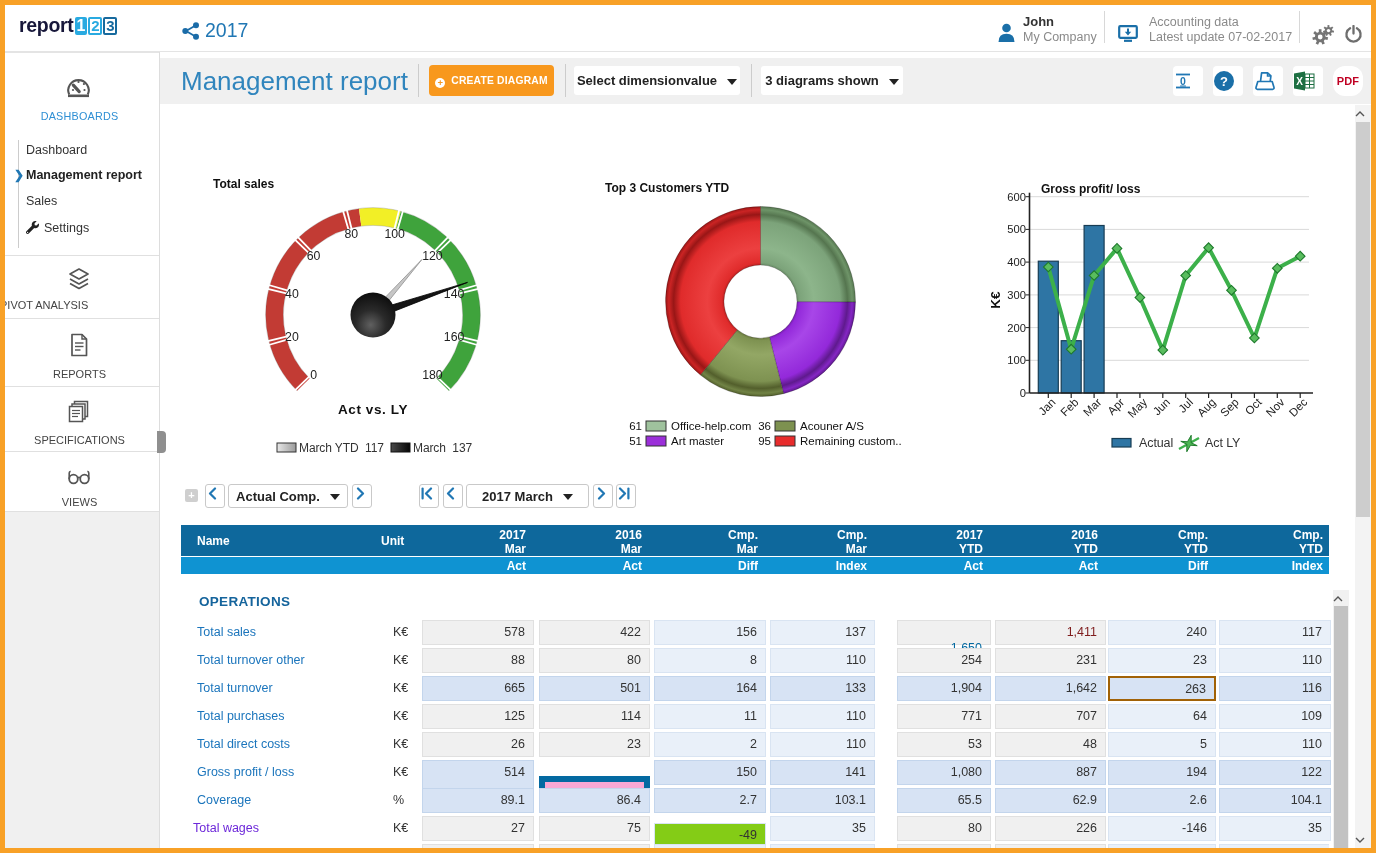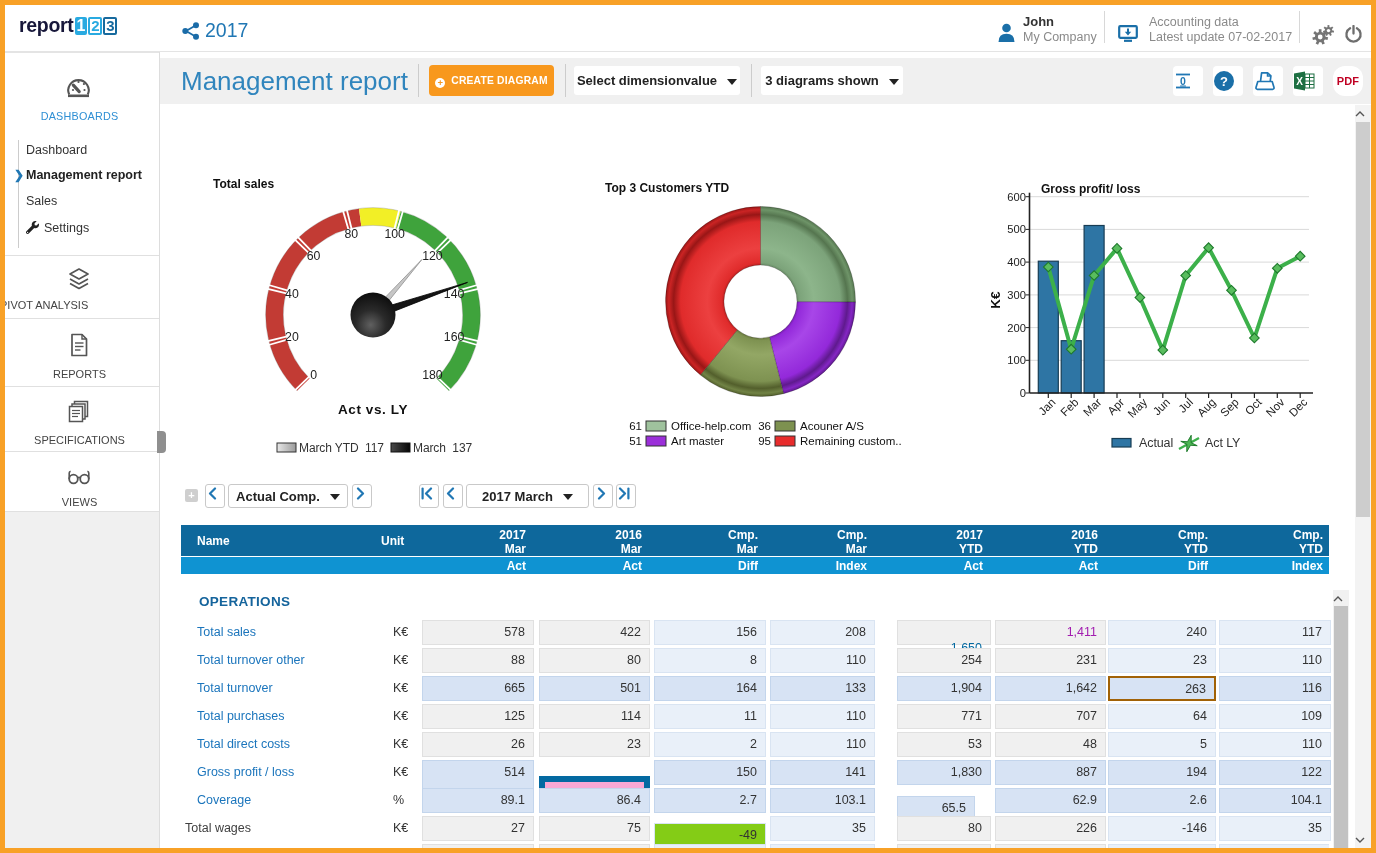--- a/index.html
+++ b/index.html
@@ -440,27 +440,27 @@
       <div style="position:absolute;left:241px;top:0;width:112px;height:25px;background:#f0f0f0;border:1px solid #e0e0e0;box-sizing:border-box">
         <div style="position:absolute;right:8px;top:4px;color:#333">578</div>
       </div>
       <div style="position:absolute;left:358px;top:0;width:111px;height:25px;background:#f0f0f0;border:1px solid #e0e0e0;box-sizing:border-box">
         <div style="position:absolute;right:8px;top:4px;color:#333">422</div>
       </div>
       <div style="position:absolute;left:473px;top:0;width:112px;height:25px;background:#e9f0f9;border:1px solid #d9e4f2;box-sizing:border-box">
         <div style="position:absolute;right:8px;top:4px;color:#333">156</div>
       </div>
       <div style="position:absolute;left:589px;top:0;width:105px;height:25px;background:#e9f0f9;border:1px solid #d9e4f2;box-sizing:border-box">
-        <div style="position:absolute;right:8px;top:4px;color:#333">208</div>
+        <div style="position:absolute;right:8px;top:4px;color:#333">137</div>
       </div>
       <div style="position:absolute;left:716px;top:0;width:94px;height:25px;background:#f0f0f0;border:1px solid #e0e0e0;box-sizing:border-box">
         <div style="position:absolute;right:8px;top:20px;color:#0369a1">1,650</div>
       </div>
       <div style="position:absolute;left:814px;top:0;width:111px;height:25px;background:#f0f0f0;border:1px solid #e0e0e0;box-sizing:border-box">
-        <div style="position:absolute;right:8px;top:4px;color:#a21caf">1,411</div>
+        <div style="position:absolute;right:8px;top:4px;color:#7f1d1d">1,411</div>
       </div>
       <div style="position:absolute;left:927px;top:0;width:108px;height:25px;background:#e9f0f9;border:1px solid #d9e4f2;box-sizing:border-box">
         <div style="position:absolute;right:8px;top:4px;color:#333">240</div>
       </div>
       <div style="position:absolute;left:1038px;top:0;width:112px;height:25px;background:#e9f0f9;border:1px solid #d9e4f2;box-sizing:border-box">
         <div style="position:absolute;right:8px;top:4px;color:#333">117</div>
       </div>
     </div>
 <div style="position:absolute;left:181px;top:648px;width:1148px;height:25px;font:12.5px 'Liberation Sans',sans-serif">
       <div style="position:absolute;left:16px;top:5px;color:#1b75bc">Total turnover other</div>
@@ -583,21 +583,21 @@
       <div style="position:absolute;left:358px;top:16px;width:111px;height:25px;background:#f9a8d4;border:6px solid #0369a1;box-sizing:border-box">
         <div style="position:absolute;right:8px;top:4px;color:#333">364</div>
       </div>
       <div style="position:absolute;left:473px;top:0;width:112px;height:25px;background:#d7e3f4;border:1px solid #c3d5ec;box-sizing:border-box">
         <div style="position:absolute;right:8px;top:4px;color:#333">150</div>
       </div>
       <div style="position:absolute;left:589px;top:0;width:105px;height:25px;background:#d7e3f4;border:1px solid #c3d5ec;box-sizing:border-box">
         <div style="position:absolute;right:8px;top:4px;color:#333">141</div>
       </div>
       <div style="position:absolute;left:716px;top:0;width:94px;height:25px;background:#d7e3f4;border:1px solid #c3d5ec;box-sizing:border-box">
-        <div style="position:absolute;right:8px;top:4px;color:#333">1,830</div>
+        <div style="position:absolute;right:8px;top:4px;color:#333">1,080</div>
       </div>
       <div style="position:absolute;left:814px;top:0;width:111px;height:25px;background:#d7e3f4;border:1px solid #c3d5ec;box-sizing:border-box">
         <div style="position:absolute;right:8px;top:4px;color:#333">887</div>
       </div>
       <div style="position:absolute;left:927px;top:0;width:108px;height:25px;background:#d7e3f4;border:1px solid #c3d5ec;box-sizing:border-box">
         <div style="position:absolute;right:8px;top:4px;color:#333">194</div>
       </div>
       <div style="position:absolute;left:1038px;top:0;width:112px;height:25px;background:#d7e3f4;border:1px solid #c3d5ec;box-sizing:border-box">
         <div style="position:absolute;right:8px;top:4px;color:#333">122</div>
       </div>
@@ -610,35 +610,35 @@
       </div>
       <div style="position:absolute;left:358px;top:0;width:111px;height:25px;background:#d7e3f4;border:1px solid #c3d5ec;box-sizing:border-box">
         <div style="position:absolute;right:8px;top:4px;color:#333">86.4</div>
       </div>
       <div style="position:absolute;left:473px;top:0;width:112px;height:25px;background:#d7e3f4;border:1px solid #c3d5ec;box-sizing:border-box">
         <div style="position:absolute;right:8px;top:4px;color:#333">2.7</div>
       </div>
       <div style="position:absolute;left:589px;top:0;width:105px;height:25px;background:#d7e3f4;border:1px solid #c3d5ec;box-sizing:border-box">
         <div style="position:absolute;right:8px;top:4px;color:#333">103.1</div>
       </div>
-      <div style="position:absolute;left:716px;top:8px;width:78px;height:25px;background:#d7e3f4;border:1px solid #c3d5ec;box-sizing:border-box">
+      <div style="position:absolute;left:716px;top:0;width:94px;height:25px;background:#d7e3f4;border:1px solid #c3d5ec;box-sizing:border-box">
         <div style="position:absolute;right:8px;top:4px;color:#333">65.5</div>
       </div>
       <div style="position:absolute;left:814px;top:0;width:111px;height:25px;background:#d7e3f4;border:1px solid #c3d5ec;box-sizing:border-box">
         <div style="position:absolute;right:8px;top:4px;color:#333">62.9</div>
       </div>
       <div style="position:absolute;left:927px;top:0;width:108px;height:25px;background:#d7e3f4;border:1px solid #c3d5ec;box-sizing:border-box">
         <div style="position:absolute;right:8px;top:4px;color:#333">2.6</div>
       </div>
       <div style="position:absolute;left:1038px;top:0;width:112px;height:25px;background:#d7e3f4;border:1px solid #c3d5ec;box-sizing:border-box">
         <div style="position:absolute;right:8px;top:4px;color:#333">104.1</div>
       </div>
     </div>
 <div style="position:absolute;left:181px;top:816px;width:1148px;height:25px;font:12.5px 'Liberation Sans',sans-serif">
-      <div style="position:absolute;left:4px;top:5px;color:#404040">Total wages</div>
+      <div style="position:absolute;left:12px;top:5px;color:#6d28d9">Total wages</div>
       <div style="position:absolute;left:212px;top:5px;color:#333">K€</div>
       <div style="position:absolute;left:241px;top:0;width:112px;height:25px;background:#f0f0f0;border:1px solid #e0e0e0;box-sizing:border-box">
         <div style="position:absolute;right:8px;top:4px;color:#333">27</div>
       </div>
       <div style="position:absolute;left:358px;top:0;width:111px;height:25px;background:#f0f0f0;border:1px solid #e0e0e0;box-sizing:border-box">
         <div style="position:absolute;right:8px;top:4px;color:#333">75</div>
       </div>
       <div style="position:absolute;left:473px;top:7px;width:112px;height:34px;background:#84cc16;border:1px solid #d9e4f2;box-sizing:border-box">
         <div style="position:absolute;right:8px;top:4px;color:#333">-49</div>
       </div>

